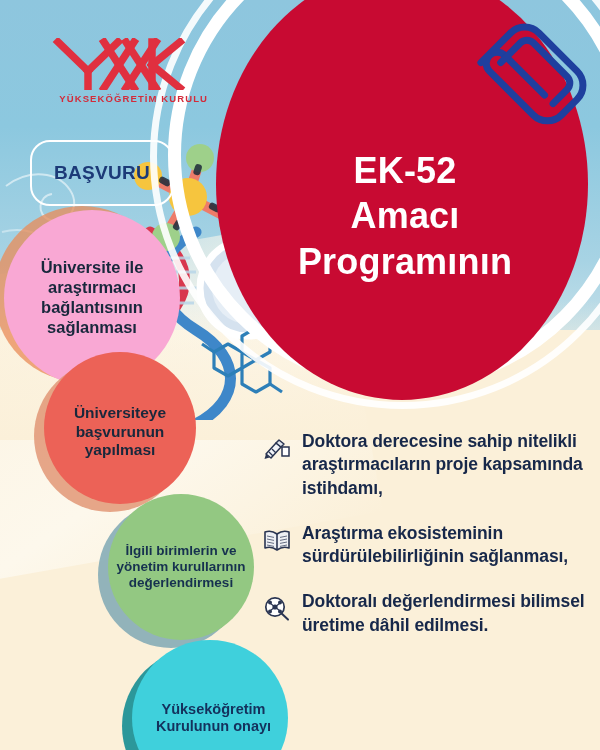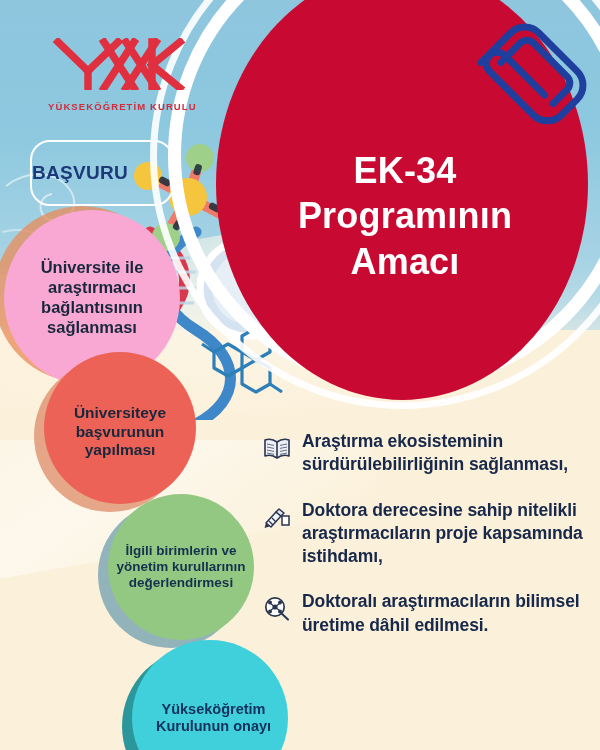--- a/index.html
+++ b/index.html
@@ -64,30 +64,30 @@
   
   .doodles{position:absolute;left:0;top:0;width:600px;height:420px;}
 
   
   .clip{position:absolute;left:470px;top:22px;}
 
   
   .logo{position:absolute;left:48px;top:38px;width:160px;}
   .logo-mark{display:block;}
   .logo-text{
-    margin-top:11px;text-align:left;color:#D32B3A;
+    margin-top:3px;text-align:right;color:#D32B3A;
     font-size:9.5px;font-weight:bold;letter-spacing:1.1px;
     font-family:"Liberation Sans", sans-serif;
   }
 
   
   .basvuru-box{
     position:absolute;left:30px;top:140px;width:140px;height:62px;
     border:2.5px solid #FFFFFF;border-radius:20px;
-    display:flex;align-items:center;justify-content:flex-start;
+    display:flex;align-items:center;justify-content:center;
   }
   .basvuru-text{
     color:#1C3A78;font-weight:bold;font-size:19px;line-height:1.12;
     text-align:center;letter-spacing:.3px;
   }
 
   
   .step{position:absolute;}
   .step .shadow{
     position:absolute;border-radius:50%;
@@ -204,23 +204,23 @@
       <line x1="270" y1="384" x2="282" y2="392"></line>
       <line x1="214" y1="352" x2="202" y2="344"></line>
     </g>
   </svg>
 
   <div class="arc-white2"></div>
   <div class="arc-white"></div>
   <div class="red-circle"></div>
 
   <div class="title-block">
-    <div>EK-34</div>
+    <div>EK-52</div>
+    <div>Amacı</div>
     <div>Programının</div>
-    <div>Amacı</div>
   </div>
 
   <svg class="clip" width="118" height="118" viewBox="0 0 118 118" xmlns="http://www.w3.org/2000/svg">
     <g transform="rotate(-45 59 59)" fill="none" stroke="#1F3F9E" stroke-width="7" stroke-linecap="round" stroke-linejoin="round">
       <path d="M38 12 h42 a20 20 0 0 1 20 20 v54 a20 20 0 0 1 -20 20 h-22
                a20 20 0 0 1 -20 -20 v-62 a11 11 0 0 1 22 0 v56"></path>
       <path d="M60 24 v58" opacity="0"></path>
       <path d="M52 26 h28 a9 9 0 0 1 9 9 v48 a9 9 0 0 1 -9 9 h-20"></path>
     </g>
   </svg>
@@ -271,20 +271,36 @@
   </div>
 
   <div class="step" id="step4">
     <div class="shadow"></div>
     <div class="disc">
       <div class="label">Yükseköğretim Kurulunun onayı</div>
     </div>
   </div>
 
   <div class="bullets">
+
+    <div class="bullet">
+      <div class="b-icon">
+        <svg width="28" height="24" viewBox="0 0 28 24" xmlns="http://www.w3.org/2000/svg">
+          <path d="M3 17 L13 6 l5 4 L8 21 z" fill="#F2F4F8" stroke="#2A3552" stroke-width="1.5" stroke-linejoin="round"></path>
+          <path d="M13 6 l3 -3 5 4 -3 3 z" fill="#E3E7EF" stroke="#2A3552" stroke-width="1.5" stroke-linejoin="round"></path>
+          <path d="M3 17 l-1.5 5 5 -1.5 z" fill="#2A3552"></path>
+          <rect x="19" y="10" width="7" height="9" fill="#FFFFFF" stroke="#2A3552" stroke-width="1.5"></rect>
+          <g stroke="#2A3552" stroke-width="1.2">
+            <line x1="6" y1="15" x2="10" y2="19"></line>
+            <line x1="9" y1="12" x2="13" y2="16"></line>
+          </g>
+        </svg>
+      </div>
+      <div class="b-text">Doktora derecesine sahip nitelikli araştırmacıların proje kapsamında istihdamı,</div>
+    </div>
 
     <div class="bullet">
       <div class="b-icon">
         <svg width="28" height="24" viewBox="0 0 28 24" xmlns="http://www.w3.org/2000/svg">
           <path d="M14 5 C10 2 5 2 2 3 v16 c3 -1 8 -1 12 2 4 -3 9 -3 12 -2 V3 c-3 -1 -8 -1 -12 2 z" fill="#EDEFF4" stroke="#2A3552" stroke-width="1.6" stroke-linejoin="round"></path>
           <line x1="14" y1="5" x2="14" y2="21" stroke="#2A3552" stroke-width="1.6"></line>
           <g stroke="#2A3552" stroke-width="1" opacity=".7">
             <line x1="4" y1="7" x2="11" y2="8.4"></line>
               <line x1="4" y1="10" x2="11" y2="11.4"></line>
             <line x1="4" y1="13" x2="11" y2="14.4"></line>
@@ -294,50 +310,34 @@
             <line x1="17" y1="14.4" x2="24" y2="13"></line>
               <line x1="17" y1="17.4" x2="24" y2="16"></line>
           </g>
         </svg>
       </div>
       <div class="b-text">Araştırma ekosisteminin sürdürülebilirliğinin sağlanması,</div>
     </div>
 
     <div class="bullet">
       <div class="b-icon">
-        <svg width="28" height="24" viewBox="0 0 28 24" xmlns="http://www.w3.org/2000/svg">
-          <path d="M3 17 L13 6 l5 4 L8 21 z" fill="#F2F4F8" stroke="#2A3552" stroke-width="1.5" stroke-linejoin="round"></path>
-          <path d="M13 6 l3 -3 5 4 -3 3 z" fill="#E3E7EF" stroke="#2A3552" stroke-width="1.5" stroke-linejoin="round"></path>
-          <path d="M3 17 l-1.5 5 5 -1.5 z" fill="#2A3552"></path>
-          <rect x="19" y="10" width="7" height="9" fill="#FFFFFF" stroke="#2A3552" stroke-width="1.5"></rect>
-          <g stroke="#2A3552" stroke-width="1.2">
-            <line x1="6" y1="15" x2="10" y2="19"></line>
-            <line x1="9" y1="12" x2="13" y2="16"></line>
-          </g>
-        </svg>
-      </div>
-      <div class="b-text">Doktora derecesine sahip nitelikli araştırmacıların proje kapsamında istihdamı,</div>
-    </div>
-
-    <div class="bullet">
-      <div class="b-icon">
         <svg width="28" height="26" viewBox="0 0 28 26" xmlns="http://www.w3.org/2000/svg">
           <circle cx="12" cy="11" r="9.2" fill="#FFFFFF" stroke="#2A3552" stroke-width="1.7"></circle>
           <line x1="18.6" y1="17.6" x2="25" y2="23.6" stroke="#2A3552" stroke-width="2" stroke-linecap="round"></line>
           <g stroke="#2A3552" stroke-width="1.2" fill="none">
             <line x1="12" y1="11" x2="7.5" y2="7.5"></line>
               <line x1="12" y1="11" x2="16.5" y2="7.5"></line>
             <line x1="12" y1="11" x2="7.5" y2="14.5"></line>
               <line x1="12" y1="11" x2="16.5" y2="14.5"></line>
           </g>
           <circle cx="12" cy="11" r="2.6" fill="#2A3552"></circle>
           <circle cx="7" cy="6.6" r="2" fill="#2A3552"></circle>
           <circle cx="17" cy="6.6" r="2" fill="#2A3552"></circle>
           <circle cx="7" cy="15.4" r="2" fill="#2A3552"></circle>
           <circle cx="17" cy="15.4" r="2" fill="#2A3552"></circle>
         </svg>
       </div>
-      <div class="b-text">Doktoralı araştırmacıların bilimsel üretime dâhil edilmesi.</div>
+      <div class="b-text">Doktoralı değerlendirmesi bilimsel üretime dâhil edilmesi.</div>
     </div>
 
   </div>
 
 </div>
 
 </body></html>

